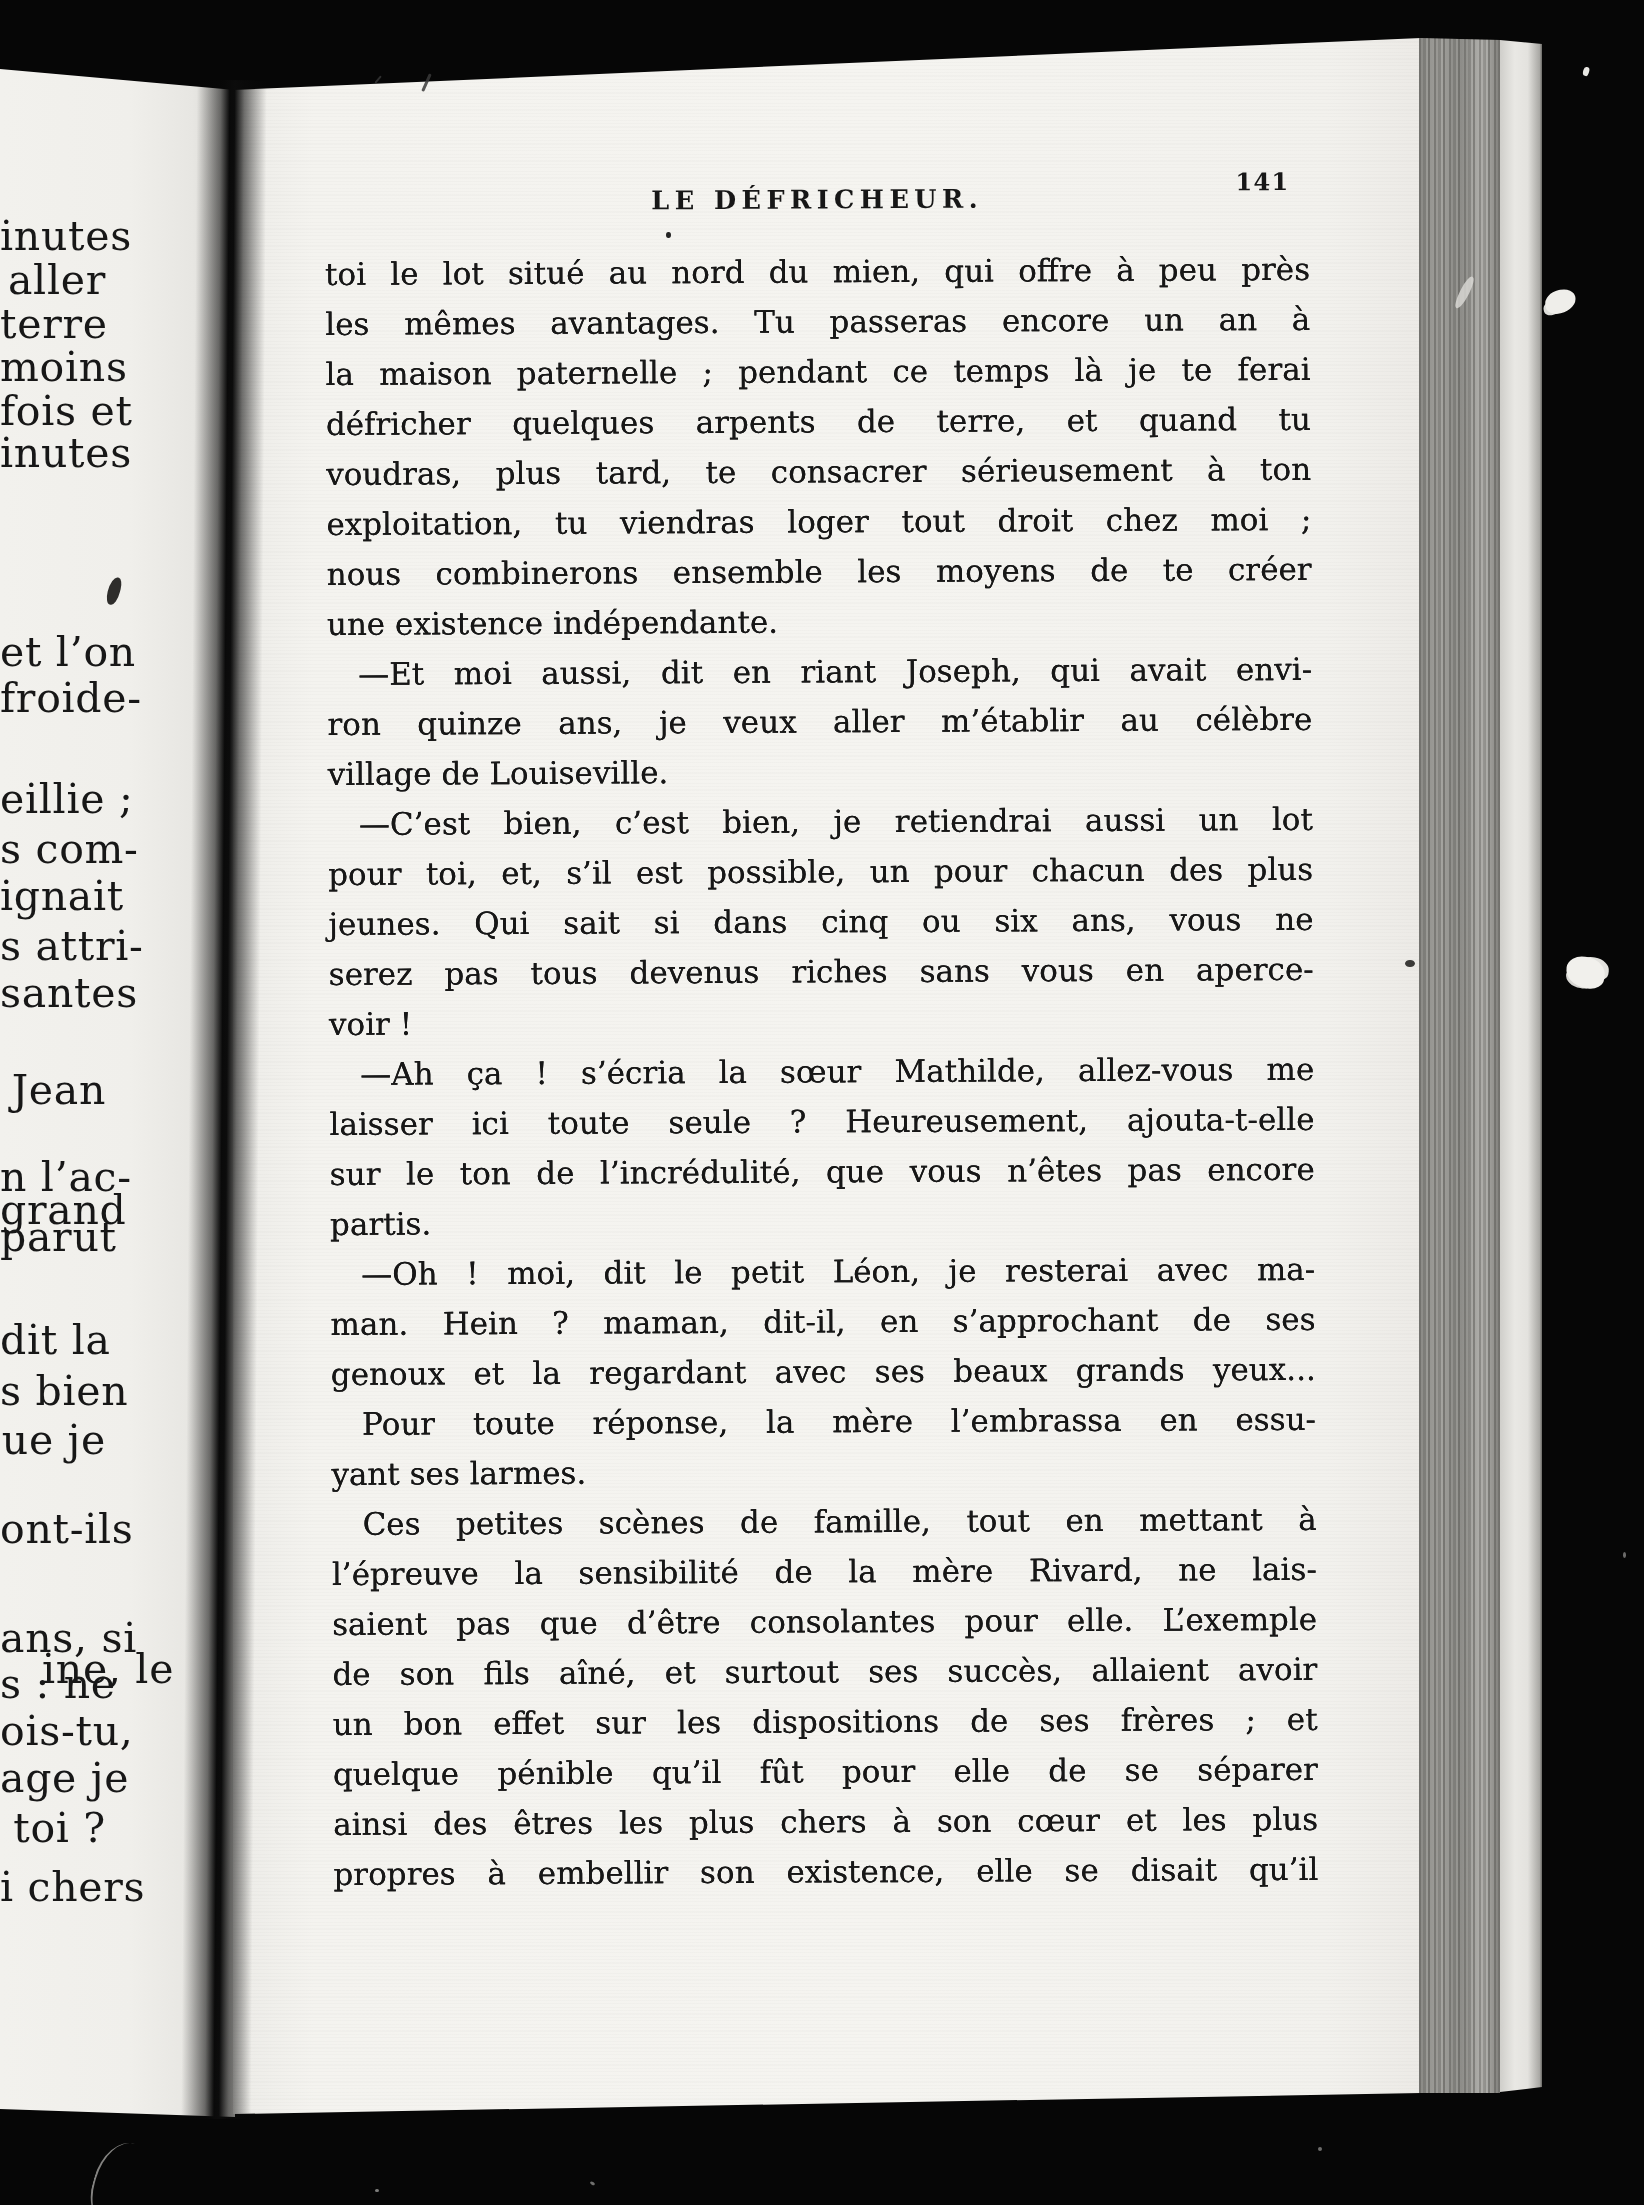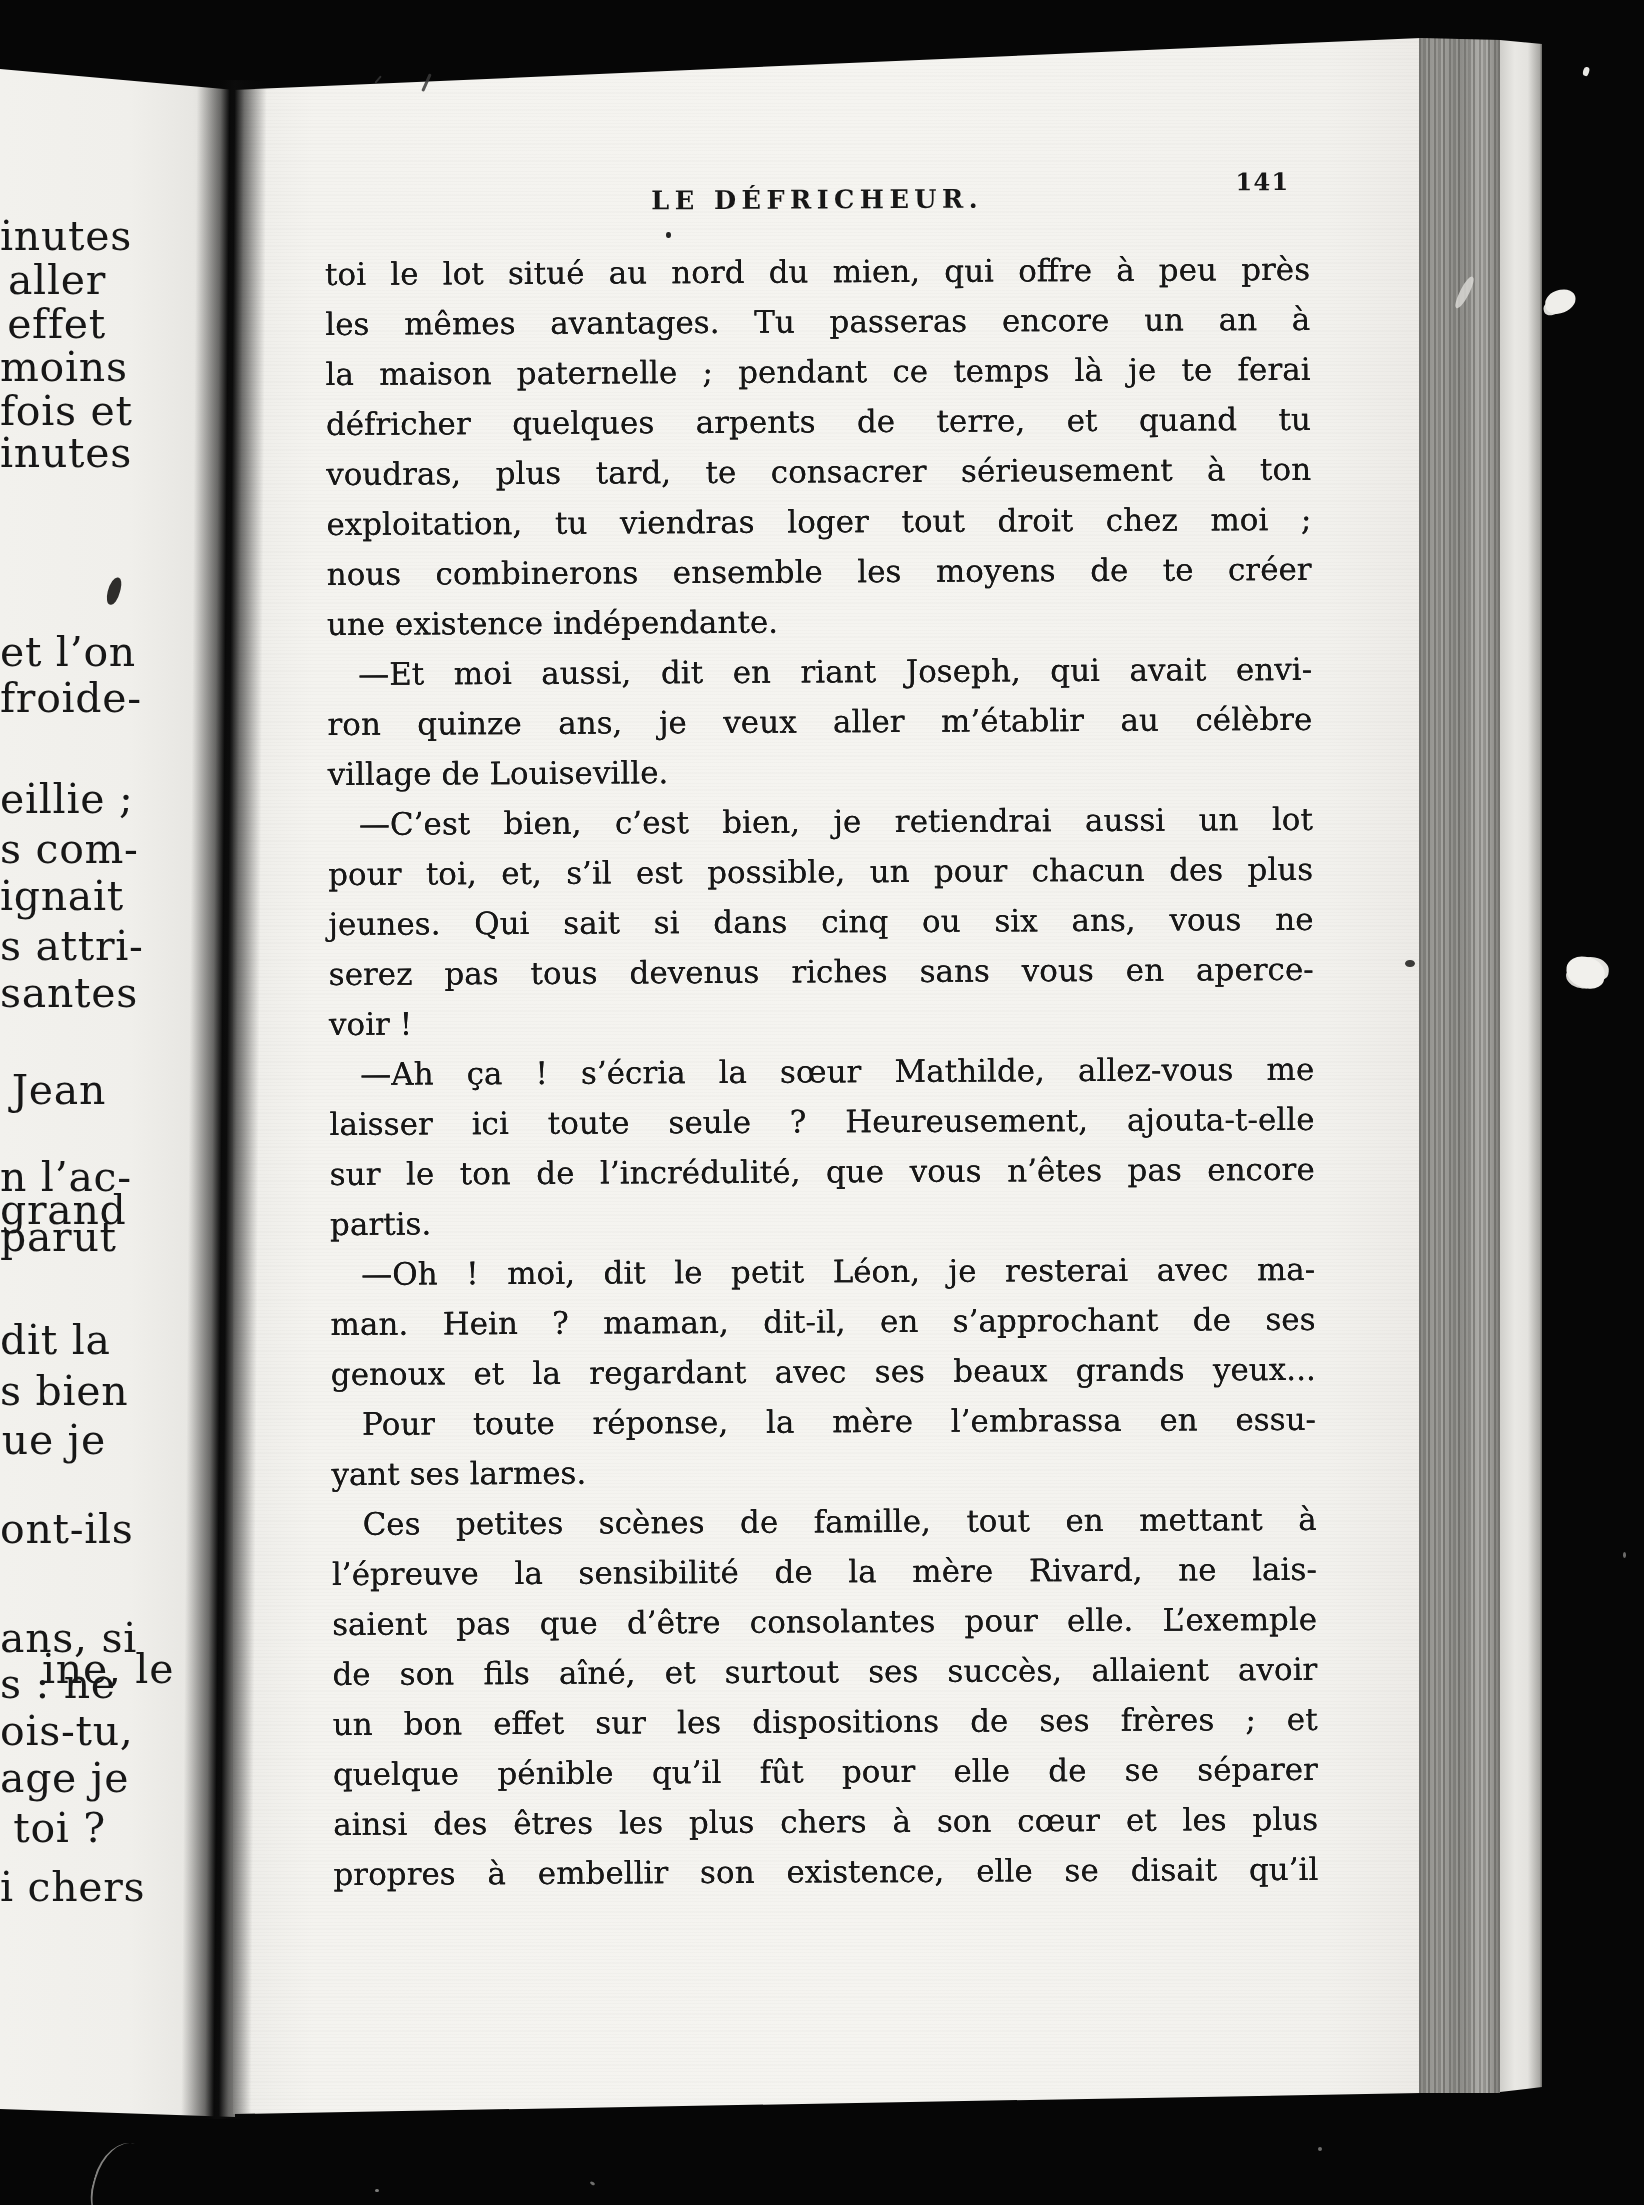--- a/index.html
+++ b/index.html
@@ -67,21 +67,21 @@
 
   <div class="left-page"></div>
   <div class="right-page"></div>
   <div class="gutter-shadow"></div>
   <div class="fore-edge"></div>
   <div class="edge-strip"></div>
 
   <div class="frags" id="frags">
       <div class="frag" style="top: 219px;">inutes</div>
       <div class="frag" style="top: 263px;">aller</div>
-      <div class="frag" style="top: 307px;">effet</div>
+      <div class="frag" style="top: 307px;">terre</div>
       <div class="frag" style="top: 350px;">moins</div>
       <div class="frag" style="top: 394px;">fois et</div>
       <div class="frag" style="top: 436px;">inutes</div>
       <div class="frag" style="top: 635px;">et l’on</div>
       <div class="frag" style="top: 681px;">froide-</div>
       <div class="frag" style="top: 782px;">eillie ;</div>
       <div class="frag" style="top: 832px;">s com-</div>
       <div class="frag" style="top: 879px;">ignait</div>
       <div class="frag" style="top: 929px;">s attri-</div>
       <div class="frag" style="top: 976px;">santes</div>

